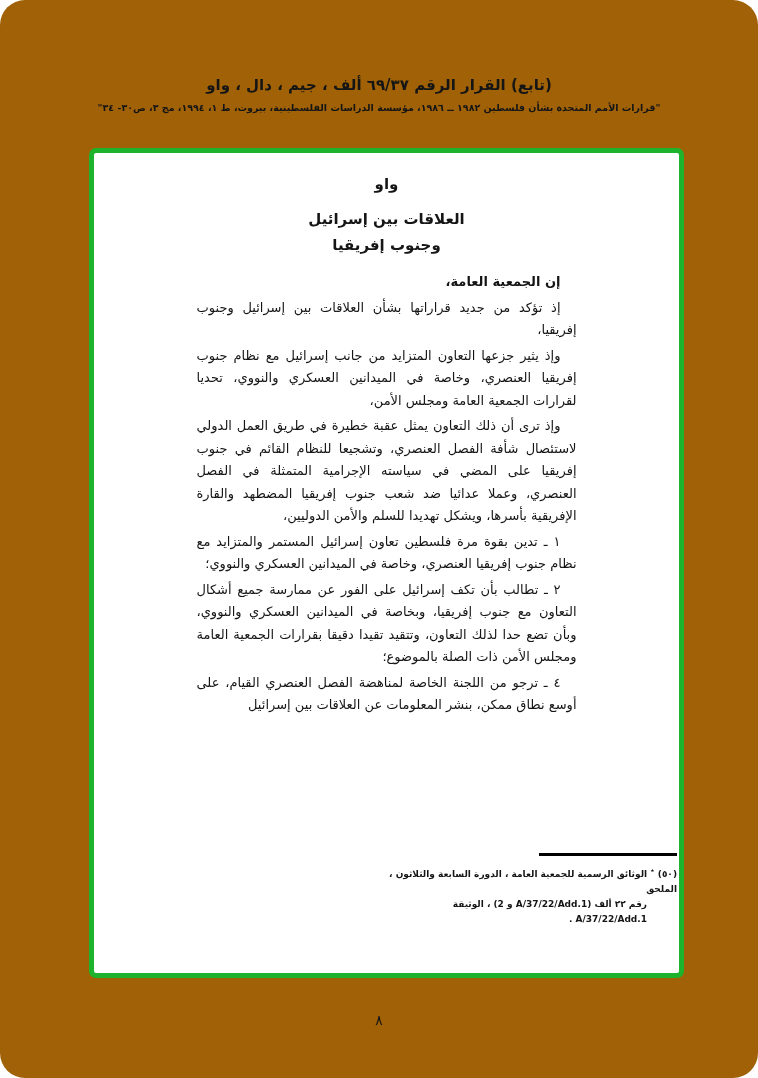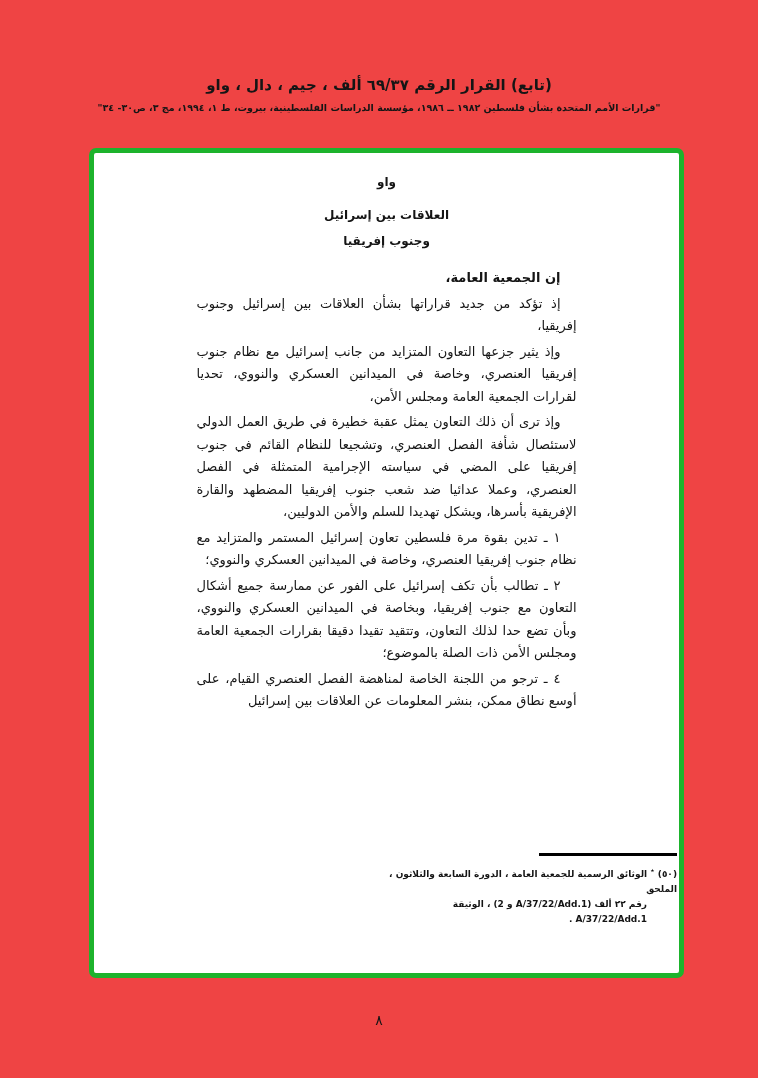--- a/index.html
+++ b/index.html
@@ -1,30 +1,30 @@
 <!DOCTYPE html>
 <html lang="ar"><head>
 <meta charset="utf-8">
 <style>
   html,body { margin:0; padding:0; background:#ffffff; }
   .page {
-    position:relative; width:758px; height:1078px; background:#ef4444;
-    font-family:"DejaVu Sans", sans-serif; color:#151515; overflow:hidden;
+    position:relative; width:758px; height:1078px; background:#a16207;
+    font-family:"DejaVu Sans", sans-serif; color:#151515; overflow:hidden;border-radius:25px;
   }
   
   .header { position:absolute; top:76px; left:0; right:0; text-align:center; direction:rtl; }
   .doc-title { font-size:15px; font-weight:bold; letter-spacing:0; }
   .doc-citation { margin-top:8px; font-size:9.5px; font-weight:bold; }
   
   .box {
     position:absolute; left:89px; top:148px; width:595px; height:830px;
     box-sizing:border-box; border:5px solid #1db32c; border-radius:7px; background:#ffffff;
   }
   .content { width:380px; margin:22px auto 0; direction:rtl; }
-  .hgroup { text-align:center; font-weight:bold; font-size:12px; }
+  .hgroup { text-align:center; font-weight:bold; font-size:15px; }
   .section-letter { margin-bottom:13px; }
   .section-title { line-height:26px; }
   .bodytext { margin-top:13px; font-size:13px; line-height:22.5px; text-align:justify; text-align-last:right; }
   .bodytext p { margin:3px 0; text-indent:16px; }
   p.intro { font-weight:bold; text-align:center; }
   .para b { font-weight:normal; }
   .para .num { font-weight:normal; }
   sup.fnref { font-size:8.5px; vertical-align:super; line-height:0; }
   
   .footnote {

